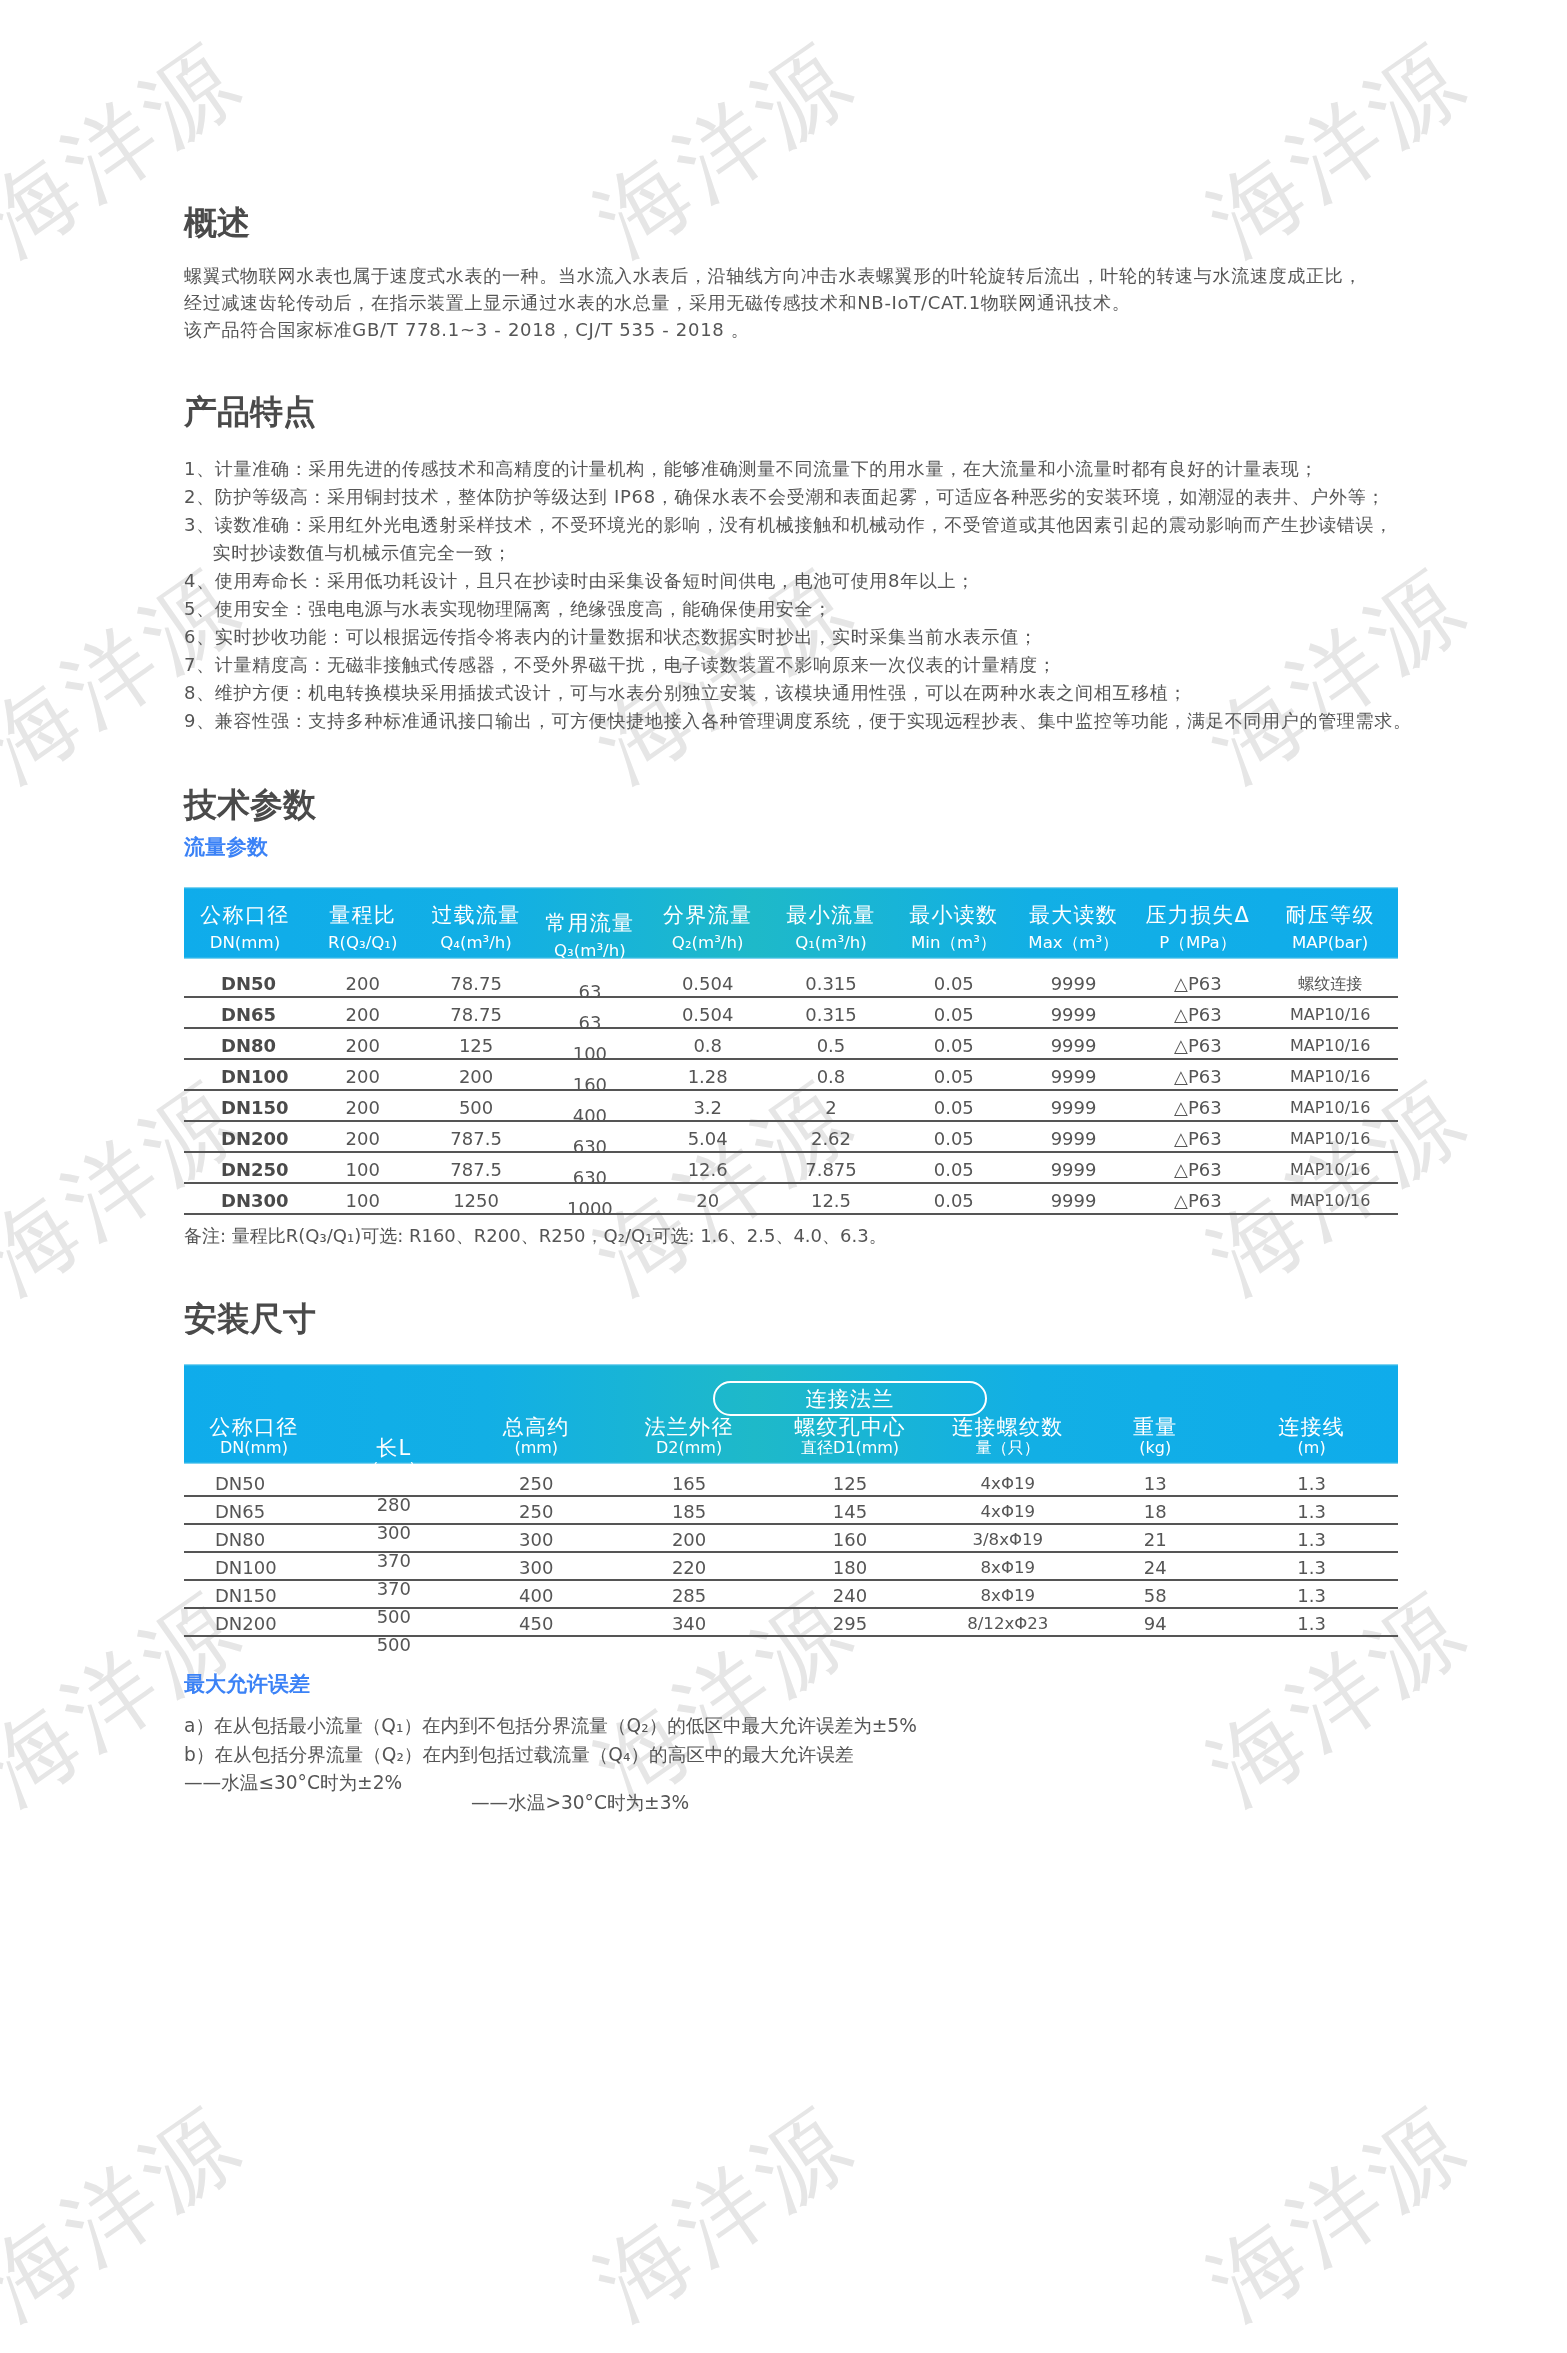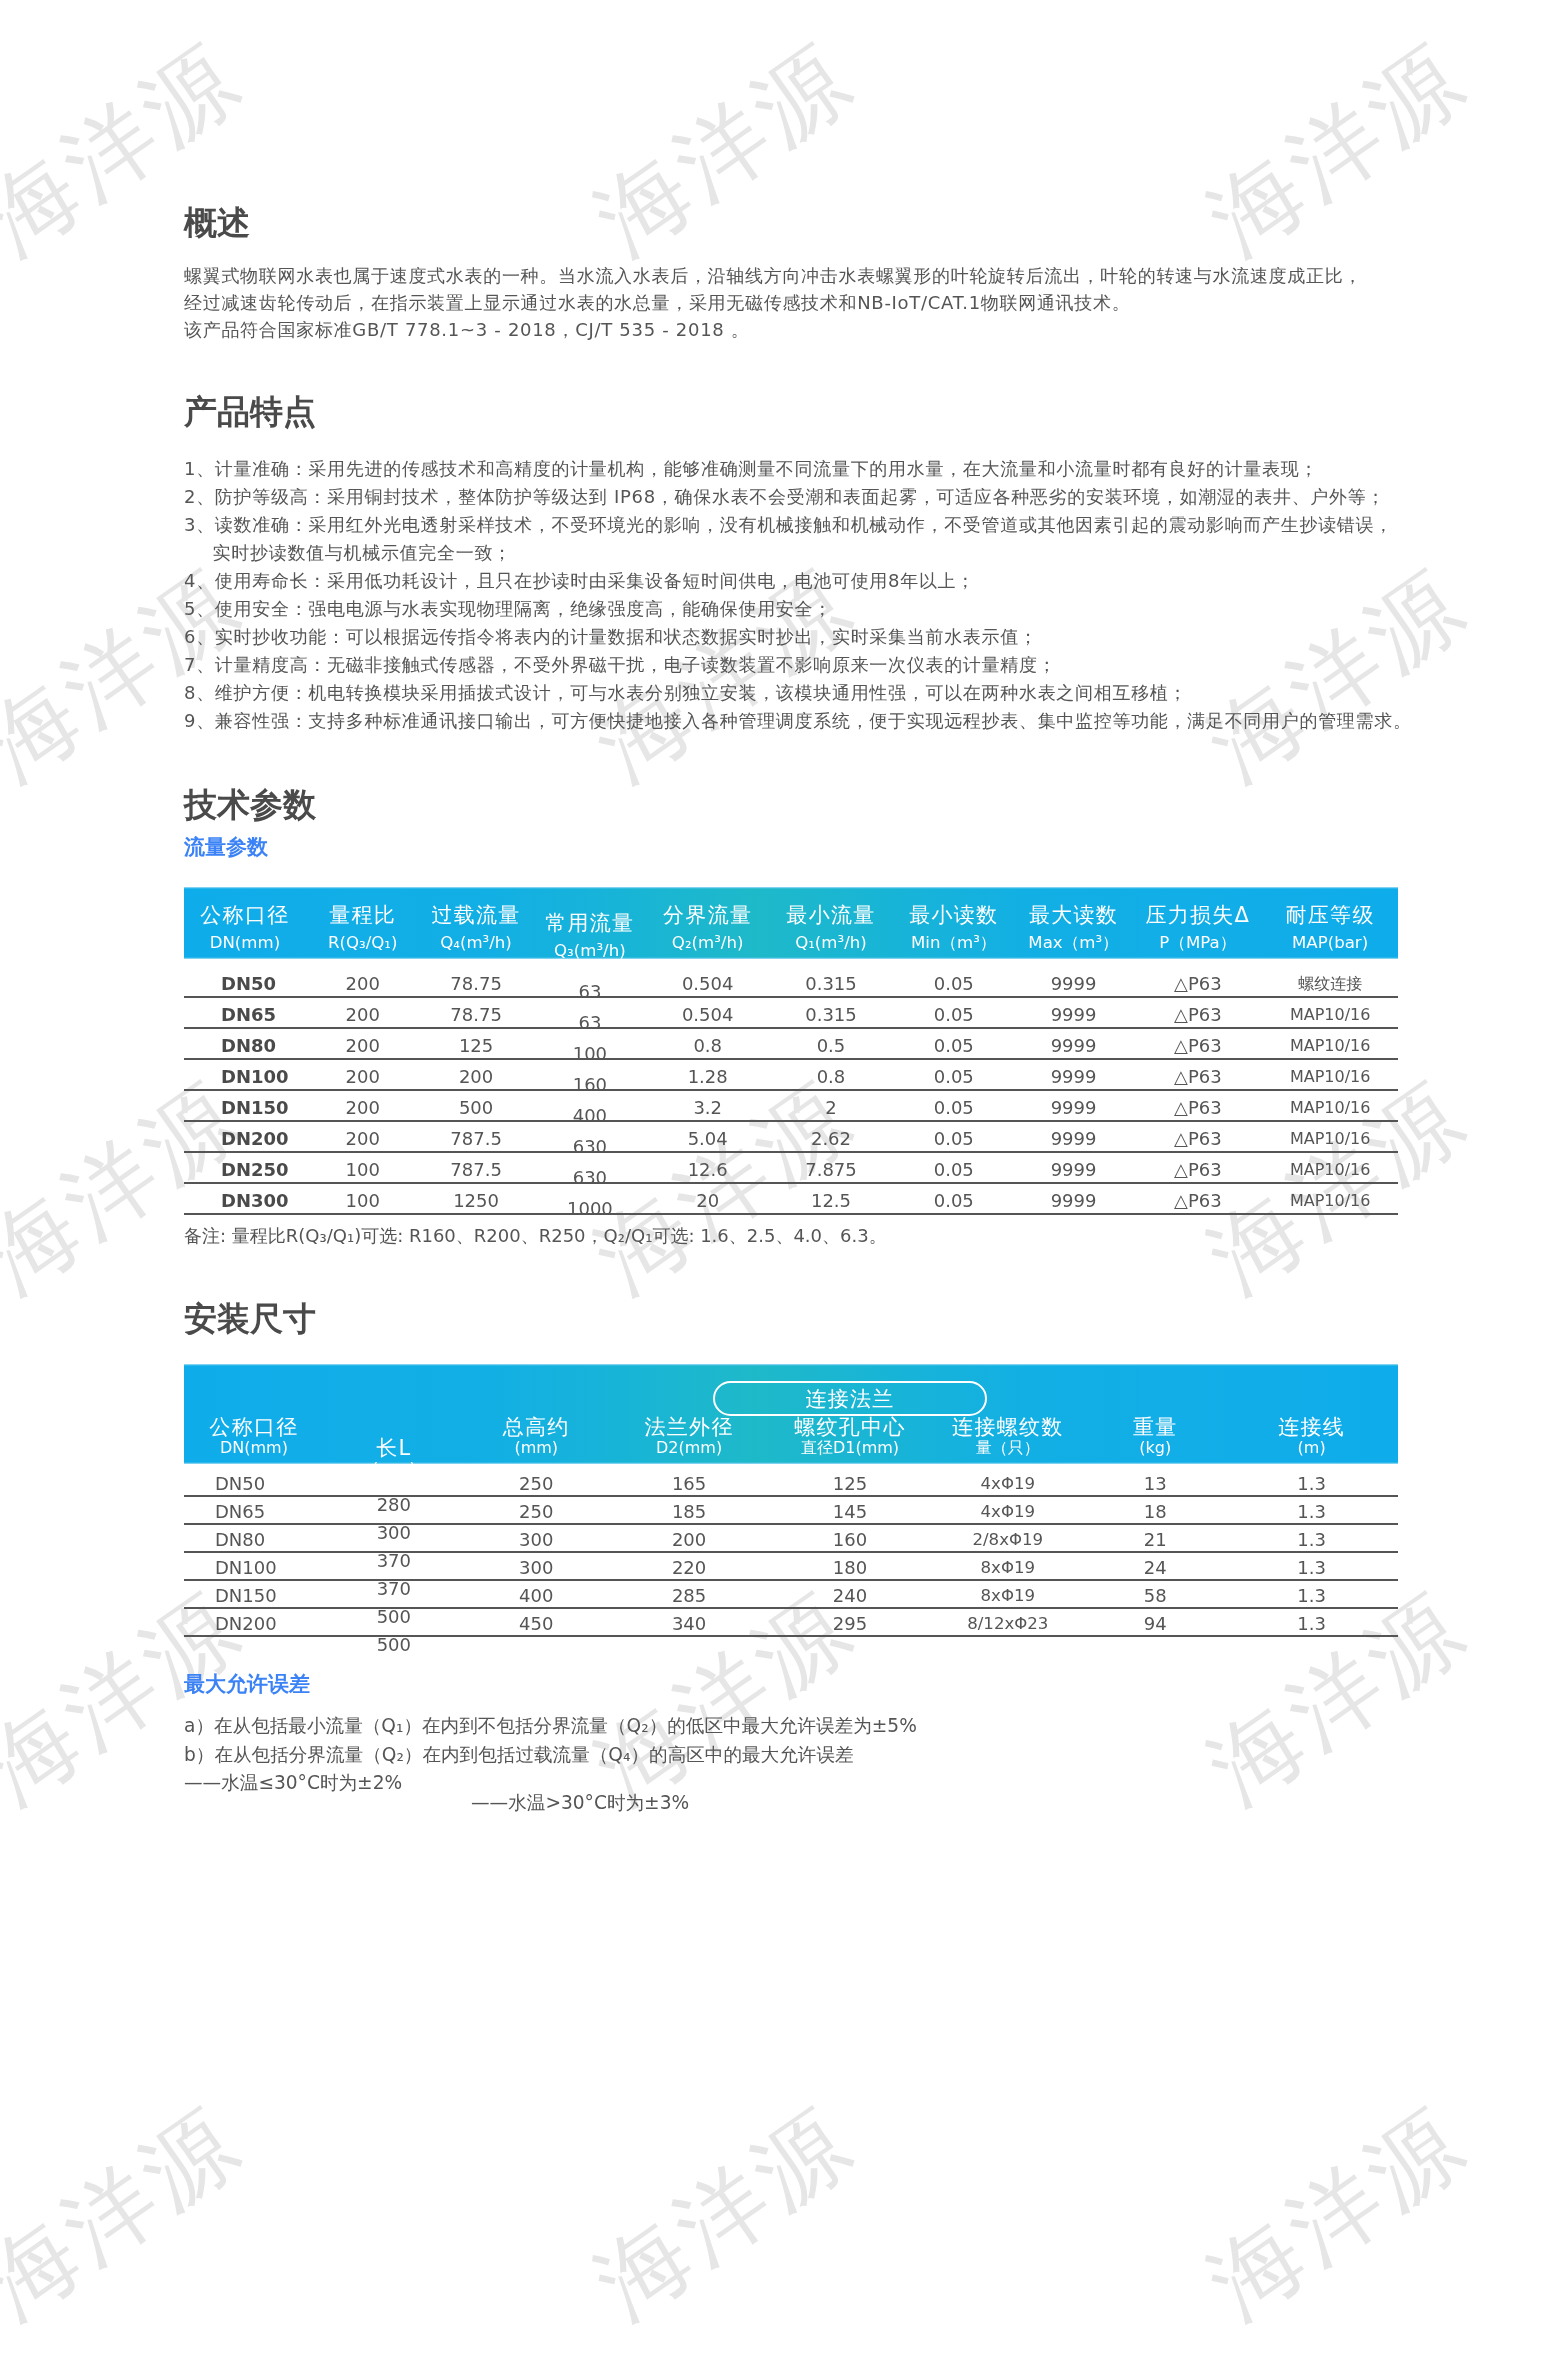--- a/index.html
+++ b/index.html
@@ -340,21 +340,21 @@
       <div class="cell w5 thread">4xΦ19</div>
       <div class="cell w6">18</div>
       <div class="cell w7">1.3</div>
     </div>
     <div class="row">
       <div class="cell dn w0">DN80</div>
       <div class="cell w1">370</div>
       <div class="cell w2">300</div>
       <div class="cell w3">200</div>
       <div class="cell w4">160</div>
-      <div class="cell w5 thread">2/8xΦ19</div>
+      <div class="cell w5 thread">3/8xΦ19</div>
       <div class="cell w6">21</div>
       <div class="cell w7">1.3</div>
     </div>
     <div class="row">
       <div class="cell dn w0">DN100</div>
       <div class="cell w1">370</div>
       <div class="cell w2">300</div>
       <div class="cell w3">220</div>
       <div class="cell w4">180</div>
       <div class="cell w5 thread">8xΦ19</div>

